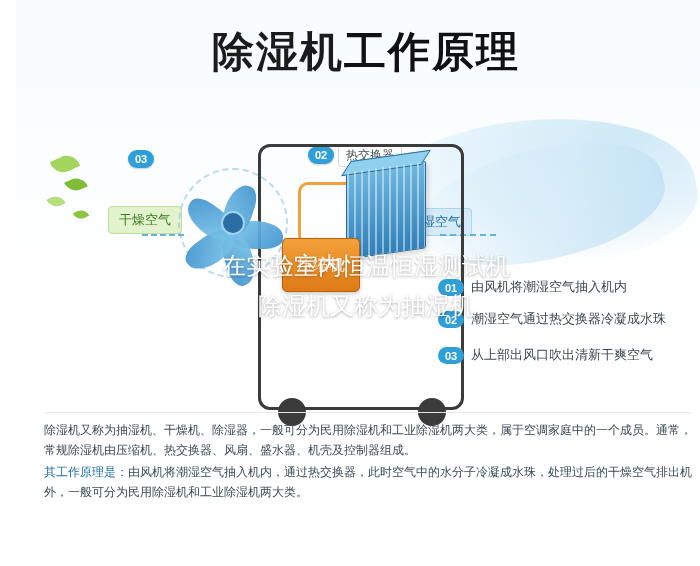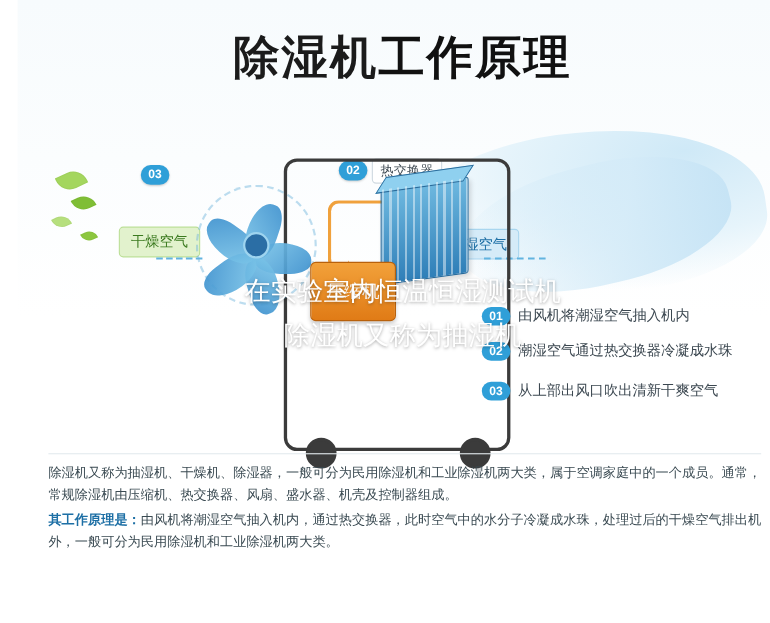--- a/index.html
+++ b/index.html
@@ -181,21 +181,21 @@
   }
   .watermark div{white-space:nowrap;}
 
   
   .btext{
     position:absolute;left:28px;width:648px;
     font-size:12px;color:#3a4a52;line-height:20px;
   }
   .btext.p1{top:420px;}
   .btext.p2{top:462px;}
-  .btext .lbl{color:#1d6fa5;font-weight:bold;}
+  .btext .lbl{color:#1d6fa5;font-weight:normal;}
   .divider{
     position:absolute;left:28px;top:412px;width:648px;height:1px;background:#e3eaee;
   }
 </style>
 </head>
 <body>
 
 <div class="page">
 
   <div class="title">

